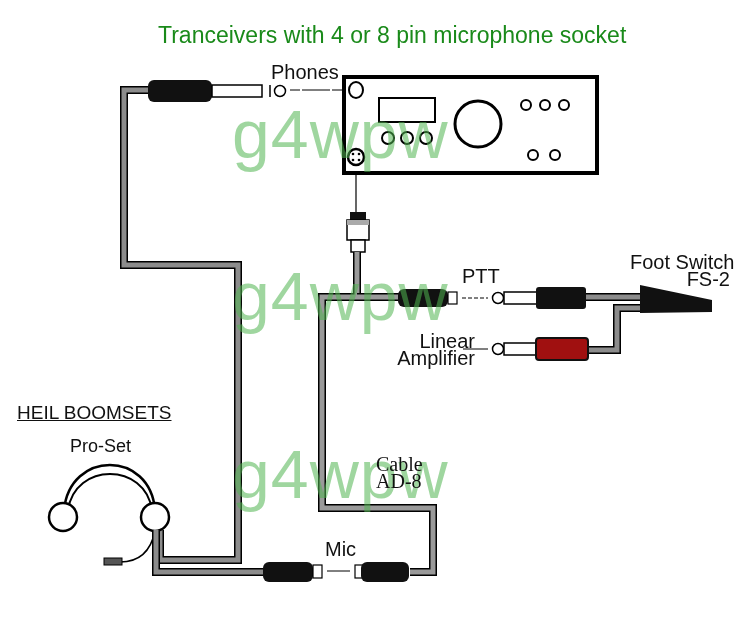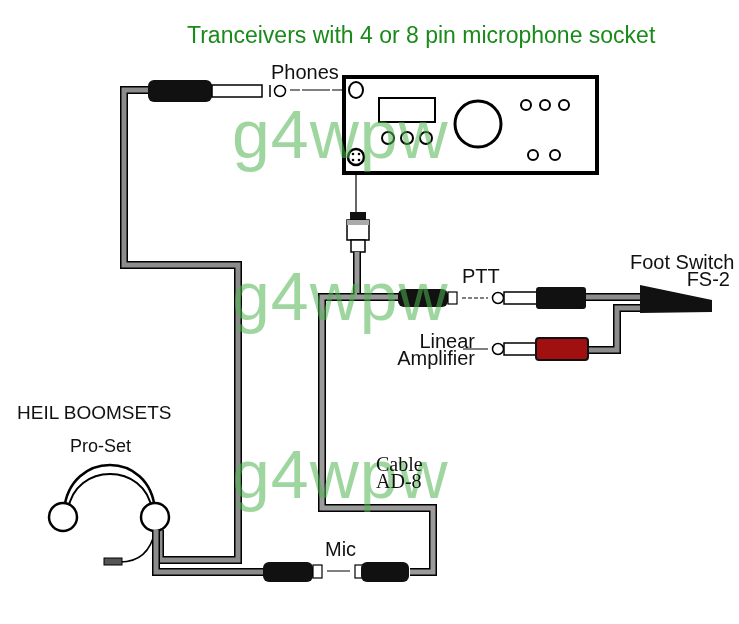--- a/index.html
+++ b/index.html
@@ -1,21 +1,21 @@
 <!DOCTYPE html>
 <html><head>
 <meta charset="utf-8">
 <style>
   html, body { margin: 0; padding: 0; background: #ffffff; }
   body { width: 739px; height: 624px; position: relative; overflow: hidden; font-family: "Liberation Sans", sans-serif; }
   svg { position: absolute; left: 0; top: 0; }
-  .title { position: absolute; left: 158px; top: 22px; font-size: 23px; color: #1a8a1a; white-space: nowrap; margin-left: 29px; }
+  .title { position: absolute; left: 158px; top: 22px; font-size: 23px; color: #1a8a1a; white-space: nowrap; }
   .lbl { position: absolute; font-size: 20px; color: #111; white-space: nowrap; line-height: 17px; }
   .lbl-c { text-align: right; }
-  .big { font-size: 19px; }
+  .big { font-size: 19px; text-decoration: underline; }
   .wm { position: absolute; font-size: 68px; color: rgba(80,180,80,0.55); letter-spacing: 1px; line-height: 1; }
 </style>
 </head>
 <body>
 
 <svg width="739" height="624" viewBox="0 0 739 624">
 
   <g>
     <rect x="344" y="77" width="253" height="96" fill="#fff" stroke="#000" stroke-width="4"></rect>
     <ellipse cx="356" cy="90" rx="7" ry="8" fill="none" stroke="#000" stroke-width="2"></ellipse>

